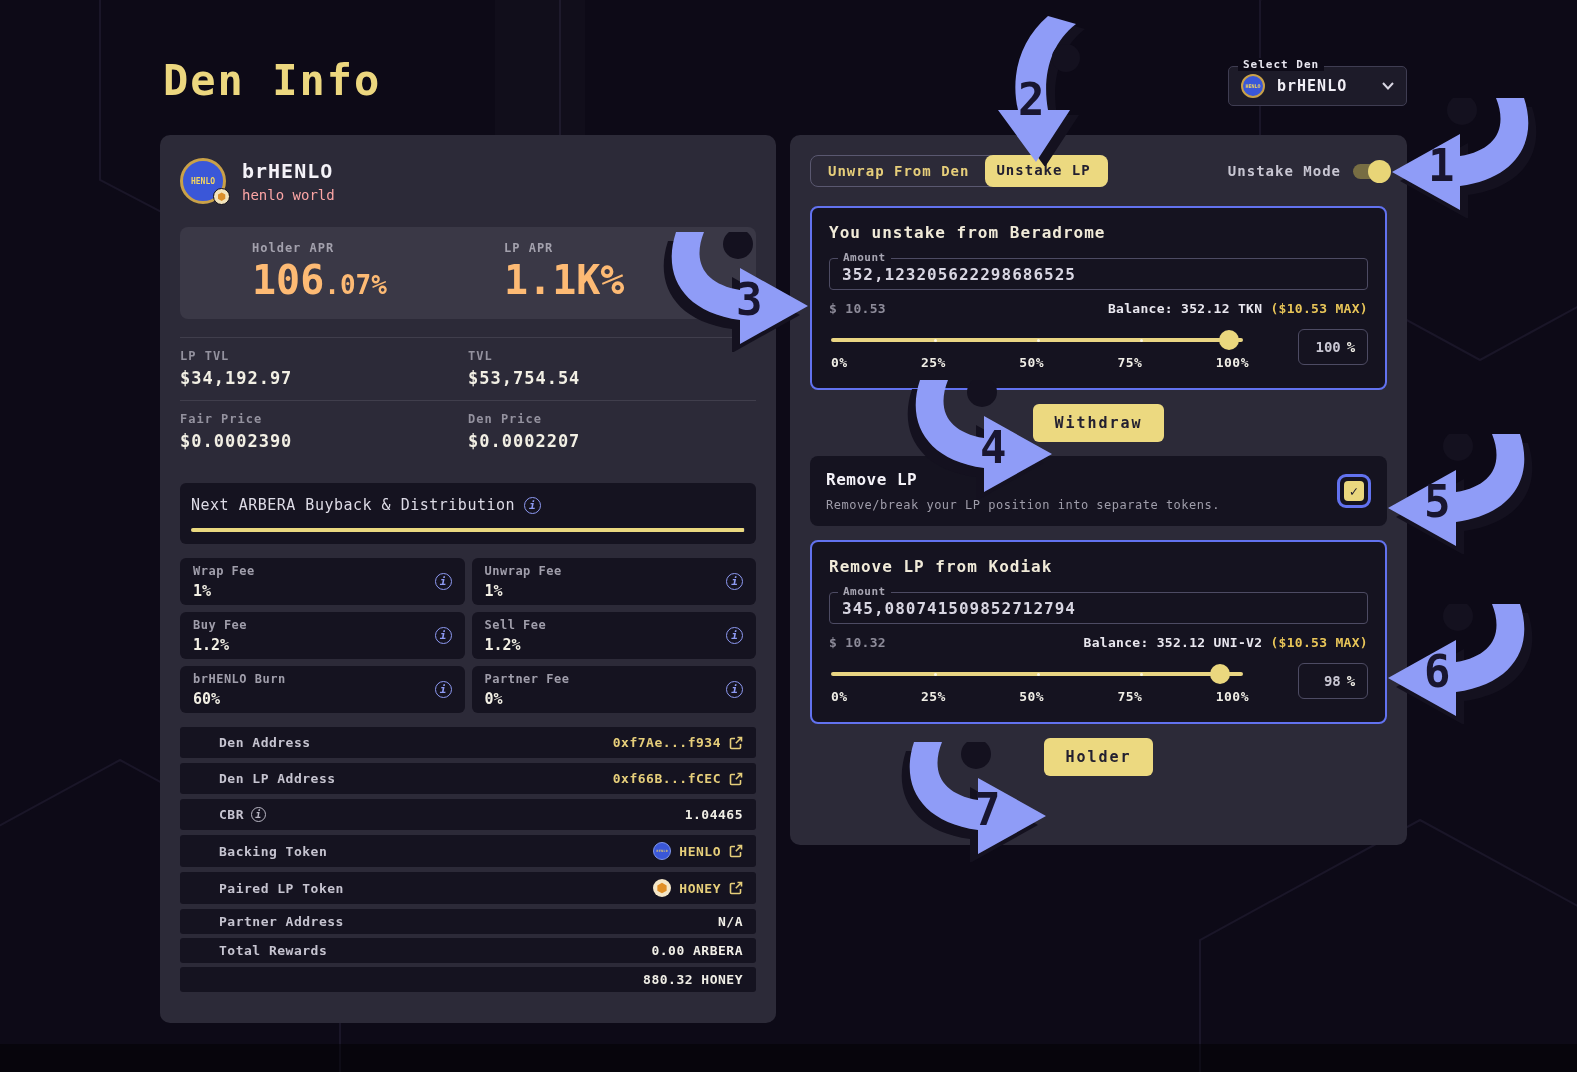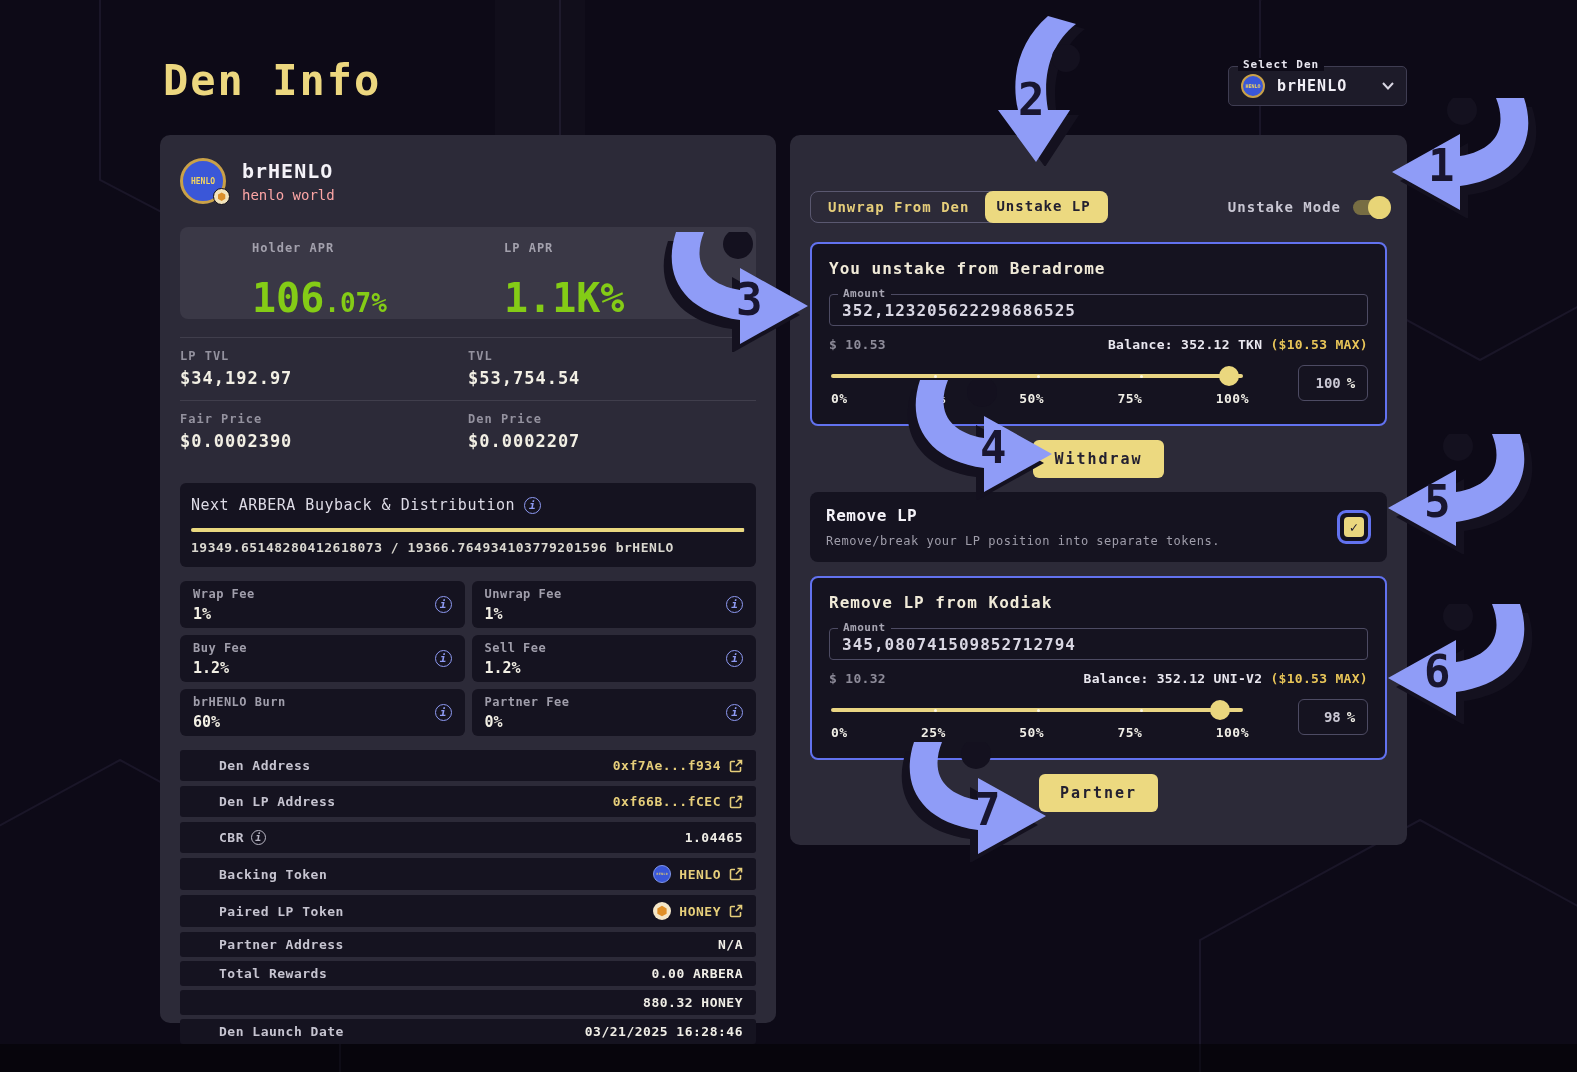--- a/index.html
+++ b/index.html
@@ -31,21 +31,21 @@
   .avatar { position:relative; width:46px; height:46px; border-radius:50%; background:#3a57d8; border:3px solid #c9a148; display:flex; align-items:center; justify-content:center; }
   .avatar .tkn { font-size:8px; font-weight:bold; color:#f3d560; }
   .avatar .badge { position:absolute; right:-7px; bottom:-4px; width:17px; height:17px; border-radius:50%; background:#f2e3bc; border:1px solid #0d0a17; display:flex; align-items:center; justify-content:center; font-size:10px; color:#d98e2b; line-height:1; }
   .den-names { margin-left:16px; }
   .den-name { font-size:20px; font-weight:bold; color:#f4f2f8; letter-spacing:1px; }
   .den-sub { font-size:14px; color:#fca5a5; margin-top:4px; }
 
   .apr-box { margin-top:20px; height:92px; background:#3a3846; border-radius:8px; display:flex; padding:14px 0 0 72px; }
   .apr-col { width:50%; }
   .apr-label { font-size:12px; font-weight:bold; color:#a3a1ad; letter-spacing:1px; }
-  .apr-value { margin-top:20px; color:#84cc16; font-weight:bold; }
+  .apr-value { margin-top:2px; color:#fdba74; font-weight:bold; }
   .apr-big { font-size:40px; }
   .apr-small { font-size:26px; }
 
   .stat-row { display:flex; border-top:1px solid #403e4c; margin-top:18px; padding-top:11px; }
   .stat-row + .stat-row { margin-top:12px; }
   .stat-col { width:51%; }
   .stat-label { font-size:12px; font-weight:bold; color:#94929f; letter-spacing:1px; }
   .stat-value { margin-top:5px; font-size:17px; font-weight:bold; color:#f2efe4; letter-spacing:1px; }
 
   .buyback { margin-top:32px; background:#151320; border-radius:6px; padding:13px 11px 12px; }
@@ -67,21 +67,21 @@
   .detail-row.slim { min-height:25px; padding:4px 13px; margin-bottom:4px; }
   .d-label { font-size:13px; font-weight:bold; color:#c6c4d0; letter-spacing:0.5px; display:flex; align-items:center; gap:7px;padding-left:26px; }
   .d-value { font-size:13px; font-weight:bold; color:#f0eee6; letter-spacing:0.5px; display:flex; align-items:center; gap:8px; }
   .d-value.yellow { color:#e6ce7a; }
   .ext { width:14px; height:14px; }
   .tok18 { width:18px; height:18px; border-radius:50%; flex:0 0 auto; display:flex; align-items:center; justify-content:center; }
   .tok-henlo { background:#3a57d8; border:1px solid #7f95ea; font-size:3px; color:#f3d560; font-weight:bold; }
   .tok-honey { background:#f5e7c8; color:#e08f27; font-size:12px; line-height:1; }
 
   
-  .rp-head { display:flex; align-items:center;margin-top:36px; }
+  .rp-head { display:flex; align-items:center; }
   .tab-group { display:flex; border:1px solid #5a5870; border-radius:8px; }
   .tab { padding:7px 17px; font-size:14px; font-weight:bold; letter-spacing:1px; cursor:pointer; }
   .tab.inactive { color:#e6ce7a; }
   .tab.active { background:#ecd980; color:#232030; border-radius:8px; margin:-1px;padding-left:11px; }
   .mode-wrap { margin-left:auto; display:flex; align-items:center; gap:12px; }
   .mode-label { font-size:14px; font-weight:bold; color:#c8c6d2; letter-spacing:1px; }
   .toggle { position:relative; width:34px; height:15px; border-radius:8px; background:#776d43; cursor:pointer; }
   .toggle .knob { position:absolute; right:-4px; top:-4px; width:23px; height:23px; border-radius:50%; background:#e8d577; }
 
   .panel { border:2px solid #6272ef; border-radius:8px; background:#151320; padding:15px 17px; margin-top:19px; }
@@ -197,21 +197,20 @@
     </div>
 
     <div class="buyback">
       <div class="buyback-head">
         <span>Next ARBERA Buyback &amp; Distribution</span>
         <span class="info">i</span>
       </div>
       <div class="progress">
           <div style="width:99.9%"></div>
         </div>
-      <div class="buyback-amt">19349.65148280412618073 / 19366.764934103779201596 brHENLO</div>
     </div>
 
     <div class="fees">
       <div class="fee-card">
         <div>
             <div class="fee-label">Wrap Fee</div>
             <div class="fee-value">1%</div>
           </div>
         <span class="info">i</span>
       </div>
@@ -308,24 +307,20 @@
         <span class="d-label">Partner Address</span>
         <span class="d-value">N/A</span>
       </div>
       <div class="detail-row slim">
         <span class="d-label">Total Rewards</span>
         <span class="d-value">0.00 ARBERA</span>
       </div>
       <div class="detail-row slim">
         <span class="d-label"></span>
         <span class="d-value">880.32 HONEY</span>
-      </div>
-      <div class="detail-row slim">
-        <span class="d-label">Den Launch Date</span>
-        <span class="d-value">03/21/2025 16:28:46</span>
       </div>
     </div>
   </div>
 
   <div class="card right-card">
 
     <div class="rp-head">
       <div class="tab-group">
         <div class="tab inactive">Unwrap From Den</div>
         <div class="tab active">Unstake LP</div>
@@ -407,21 +402,21 @@
             <span class="tick">100%</span>
           </div>
         </div>
         <div class="pct-box">
           <input class="pct-input" value="98" style="">
           <span class="pct-suffix">%</span>
         </div>
       </div>
     </div>
 
-    <button class="cta">Partner</button>
+    <button class="cta">Holder</button>
   </div>
 
   <div class="arrow left" style="left:1388px; top:98px">
     <svg viewBox="0 0 170 120">
         <g>
           <path d="M34,0 C20,42 40,80 98,88 L98,112 L166,74 L98,36 L98,58 C62,52 50,30 62,0 Z" fill="#14111f" transform="translate(-8,9)"></path>
           <path d="M34,0 C20,42 40,80 98,88 L98,112 L166,74 L98,36 L98,58 C62,52 50,30 62,0 Z" fill="#8f9cf7"></path>
           <circle cx="96" cy="12" r="15" fill="#14111f"></circle>
         </g>
       </svg>

